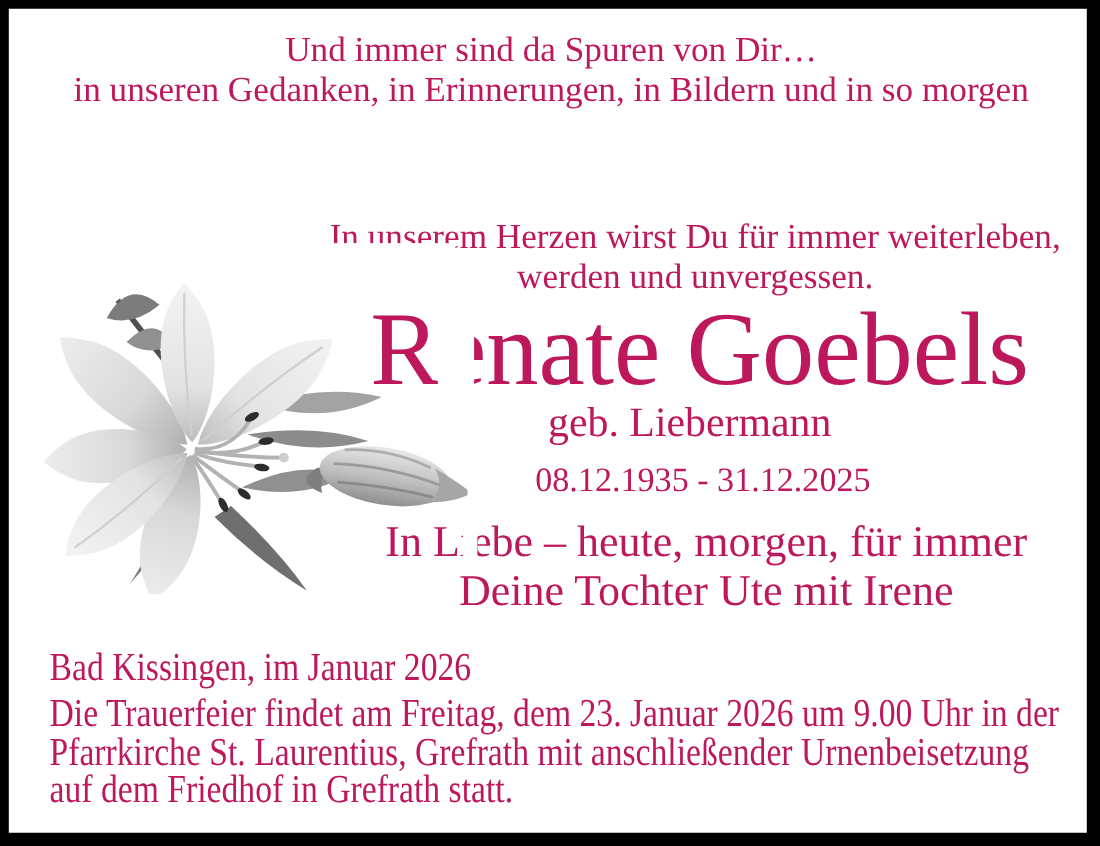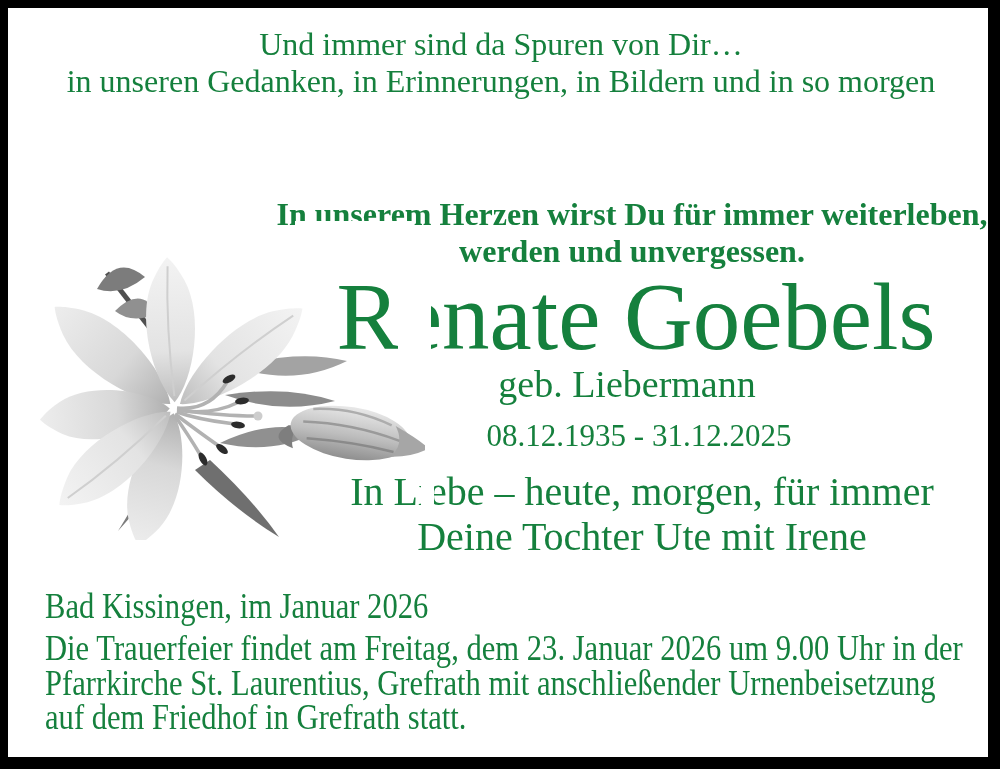--- a/index.html
+++ b/index.html
@@ -5,26 +5,26 @@
   html,body{margin:0;padding:0;background:#fff;}
   .page{
     position:relative;
     width:1000px;height:769px;
     box-sizing:border-box;
     background:#fff;
     border-style:solid;border-color:#000;
     border-width:8px 12px 12px 8px;
     overflow:hidden;
     font-family:"Liberation Serif","DejaVu Serif",serif;
-    color:#15803d;
+    color:#be185d;
   }
   .abs{position:absolute;}
   .center{text-align:center;}
   .poem{top:18px;left:5px;width:976px;font-size:32px;line-height:37px;z-index:1;}
-  .dedication{top:188px;left:267px;width:714px;font-size:32px;line-height:37px;z-index:1;font-weight:bold;}
+  .dedication{top:188px;left:267px;width:714px;font-size:32px;line-height:37px;z-index:1;}
   .name{top:261px;left:228px;width:800px;font-size:95px;line-height:96px;z-index:1;white-space:nowrap;}
   .maiden{top:357px;left:219px;width:800px;font-size:38px;line-height:38px;z-index:1;}
   .dates{top:412px;left:231px;width:800px;font-size:31px;line-height:31px;z-index:1;}
   .farewell{top:461px;left:234px;width:800px;font-size:40px;line-height:45px;z-index:1;}
   .place-date{top:579px;left:37px;font-size:36px;line-height:38px;transform:scaleX(0.85);transform-origin:left top;white-space:nowrap;z-index:1;}
   .funeral{top:623px;left:37px;font-size:36px;line-height:34.5px;transform:scaleX(0.85);transform-origin:left top;white-space:nowrap;z-index:1;}
   .photo-edge{background:#fff;z-index:2;}
   .edge-a{top:213px;left:287px;width:119px;height:15px;}
   .edge-b{top:277px;left:390px;width:33px;height:85px;}
   .edge-c{top:464px;left:413px;width:13px;height:50px;}

